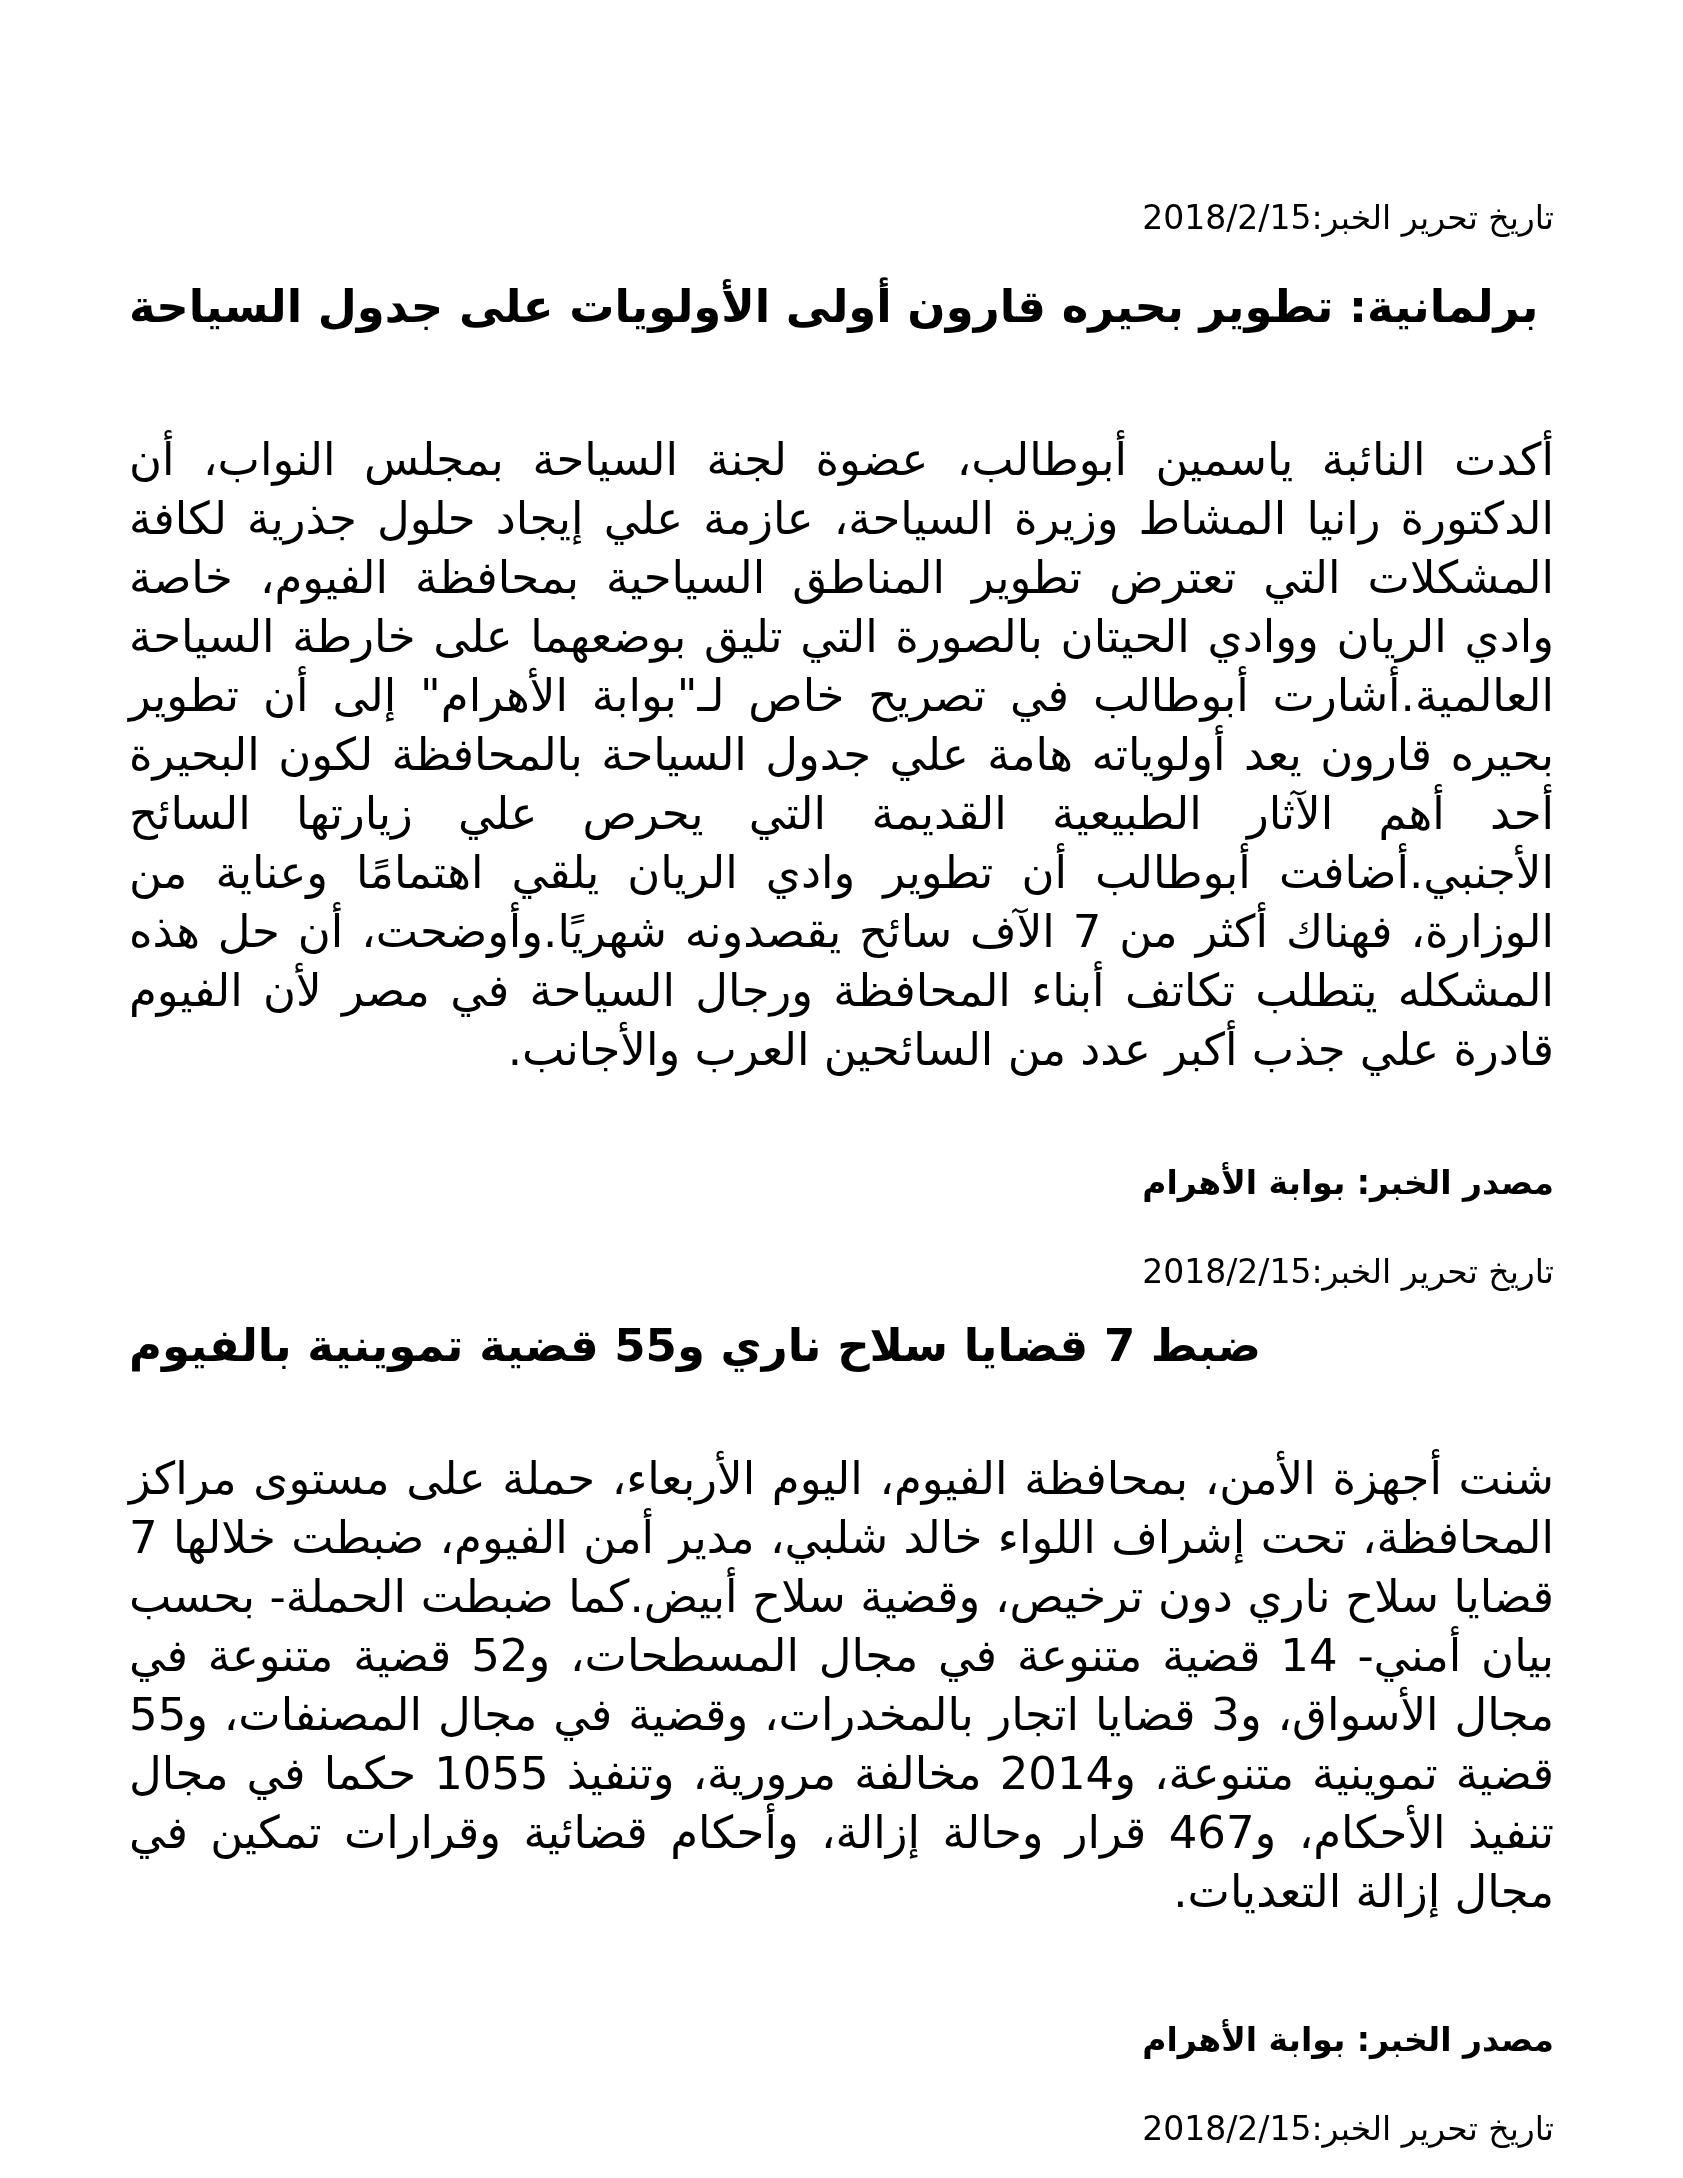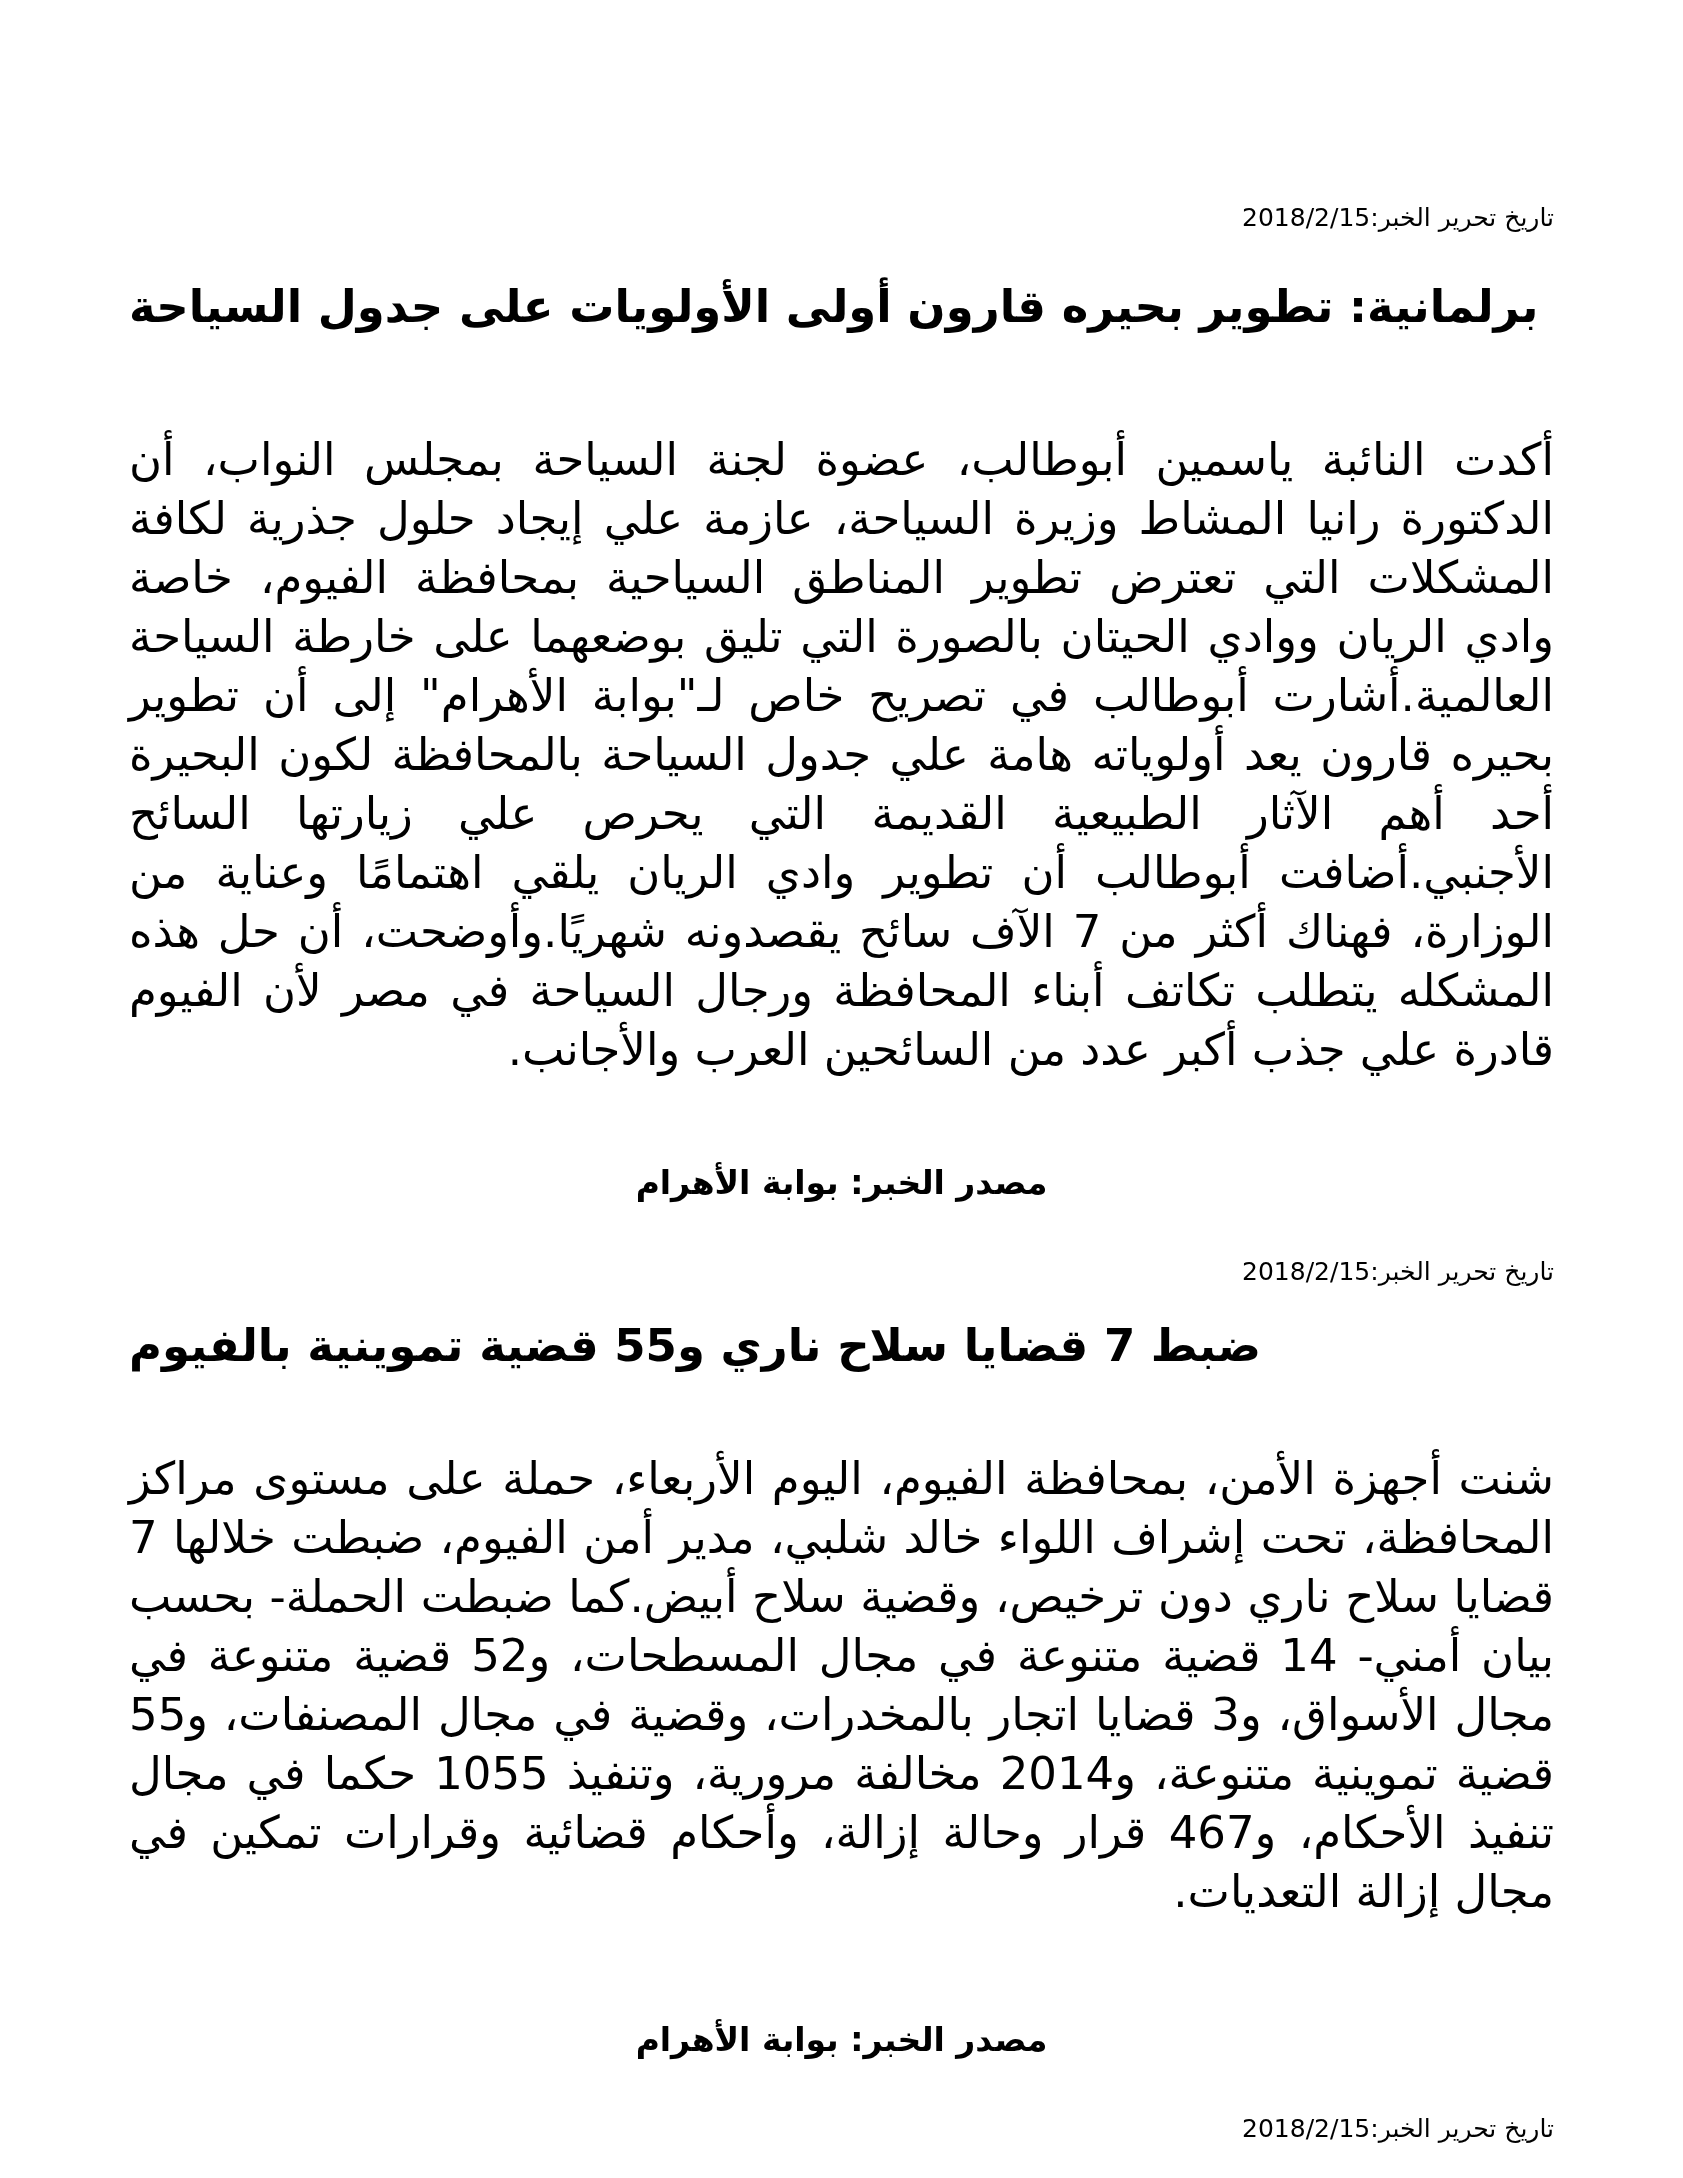--- a/index.html
+++ b/index.html
@@ -16,21 +16,21 @@
   .page {
     box-sizing: border-box;
     width: 1683px;
     height: 2178px;
     padding: 188px 129px 0 129px;
     direction: rtl;
     background: #ffffff;
     overflow: hidden;
   }
   .date-line {
-    font-size: 25px;
+    font-size: 33px;
     line-height: 59px;
     margin: 0;
     text-align: right;
     font-weight: normal;
   }
   .headline {
     font-size: 45px;
     font-weight: bold;
     text-align: left;
     line-height: 79px;
@@ -46,21 +46,21 @@
     text-align-last: right;
     margin: 84px 0 0 0;
   }
   .body-par-2 {
     margin-top: 64px;
   }
   .source-line {
     font-size: 33px;
     line-height: 59px;
     font-weight: bold;
-    text-align: center;
+    text-align: right;
     margin: 74px 0 0 0;
   }
   .source-line-2 {
     margin-top: 89px;
   }
   .date-gap {
     margin-top: 30px;
   }
 </style>
 </head>

